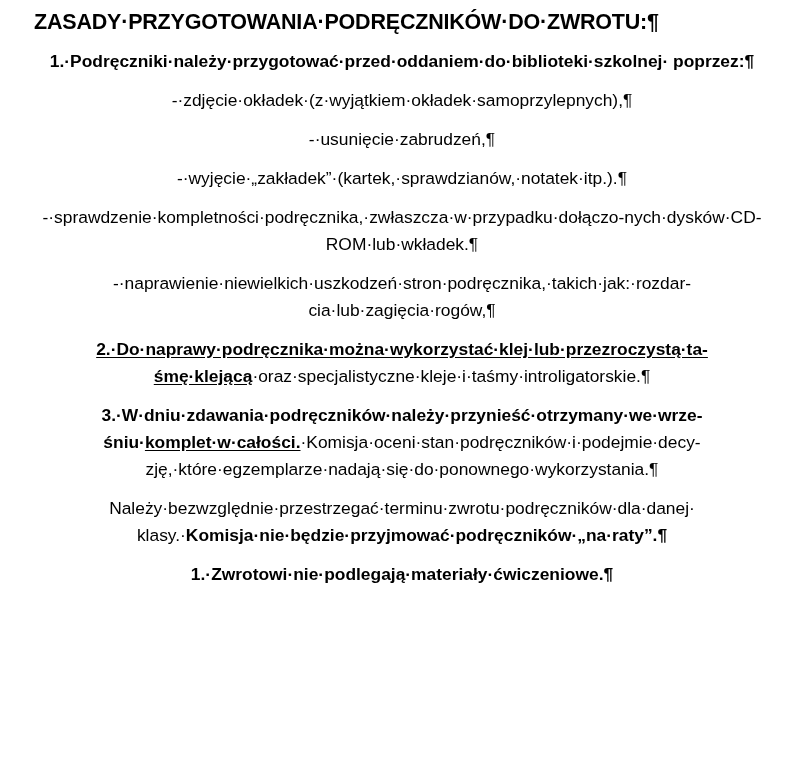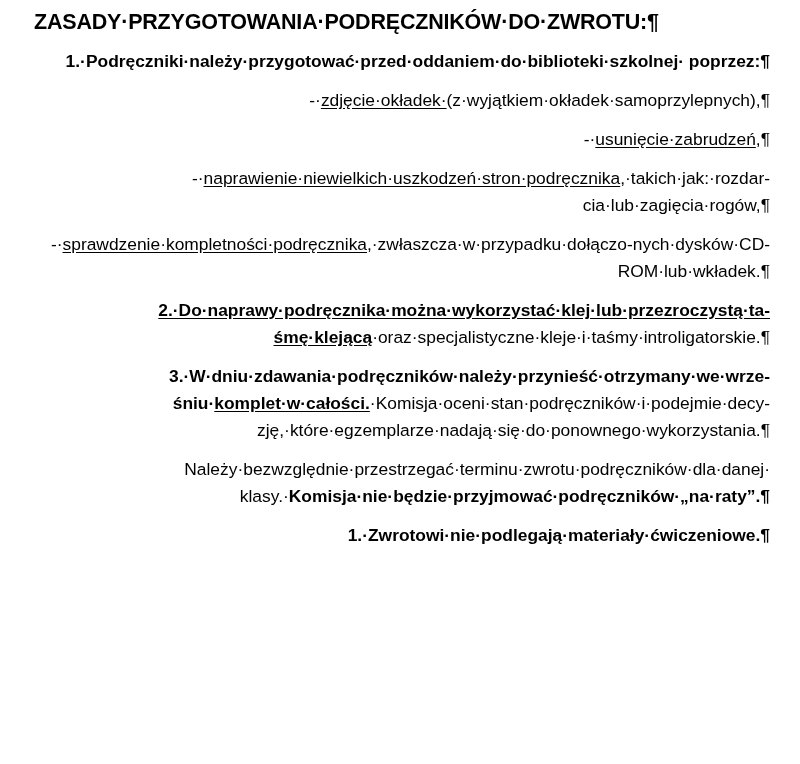--- a/index.html
+++ b/index.html
@@ -25,45 +25,45 @@
     font-weight: bold;
     letter-spacing: -0.2px;
     line-height: 1.18;
     margin: 0 0 13px 0;
     white-space: nowrap;
   }
   .para {
     font-size: 17.4px;
     line-height: 1.55;
     margin: 0 0 12px 0;
-    text-align: right;
+    text-align: center;
   }
   .b {
     font-weight: bold;
   }
   .u {
-    text-decoration: underline;
     text-underline-offset: 2px;
   }
   .bu {
     font-weight: bold;
     text-decoration: underline;
     text-underline-offset: 2px;
     margin-top: 24px;
   }
 </style>
 </head>
 <body>
 
 <div id="doc">
   <h1 class="title">ZASADY·PRZYGOTOWANIA·PODRĘCZNIKÓW·DO·ZWROTU:¶</h1>
   <div id="paragraphs">
       <div class="para"><span class="b">1.·Podręczniki·należy·przygotować·przed·oddaniem·do·biblioteki·szkolnej· poprzez:¶</span></div>
       <div class="para"><span>-·</span><span class="u">zdjęcie·okładek·</span><span>(z·wyjątkiem·okładek·samoprzylepnych),¶</span></div>
       <div class="para"><span>-·</span><span class="u">usunięcie·zabrudzeń</span><span>,¶</span></div>
+      <div class="para"><span>-·</span><span class="u">wyjęcie·„zakładek”·</span><span>(kartek,·sprawdzianów,·notatek·itp.).¶</span></div>
+      <div class="para"><span>-·</span><span class="u">sprawdzenie·kompletności·podręcznika</span><span>,·zwłaszcza·w·przypadku·dołączo-</span><span>nych·dysków·CD-ROM·lub·wkładek.¶</span></div>
       <div class="para"><span>-·</span><span class="u">naprawienie·niewielkich·uszkodzeń·stron·podręcznika</span><span>,·takich·jak:·rozdar-</span><span>cia·lub·zagięcia·rogów,¶</span></div>
-      <div class="para"><span>-·</span><span class="u">sprawdzenie·kompletności·podręcznika</span><span>,·zwłaszcza·w·przypadku·dołączo-</span><span>nych·dysków·CD-ROM·lub·wkładek.¶</span></div>
       <div class="para"><span class="bu">2.·Do·naprawy·podręcznika·można·wykorzystać·klej·lub·przezroczystą·ta-</span><span class="bu">śmę·klejącą</span><span>·oraz·specjalistyczne·kleje·i·taśmy·introligatorskie.¶</span></div>
       <div class="para"><span class="b">3.·W·dniu·zdawania·podręczników·należy·przynieść·otrzymany·we·wrze-</span><span class="b">śniu·</span><span class="bu">komplet·w·całości.</span><span>·Komisja·oceni·stan·podręczników·i·podejmie·decy-</span><span>zję,·które·egzemplarze·nadają·się·do·ponownego·wykorzystania.¶</span></div>
       <div class="para"><span>Należy·bezwzględnie·przestrzegać·terminu·zwrotu·podręczników·dla·danej· klasy.·</span><span class="b">Komisja·nie·będzie·przyjmować·podręczników·„na·raty”.¶</span></div>
       <div class="para"><span class="b">1.·Zwrotowi·nie·podlegają·materiały·ćwiczeniowe.¶</span></div>
     </div>
 </div>
 
 </body></html>

